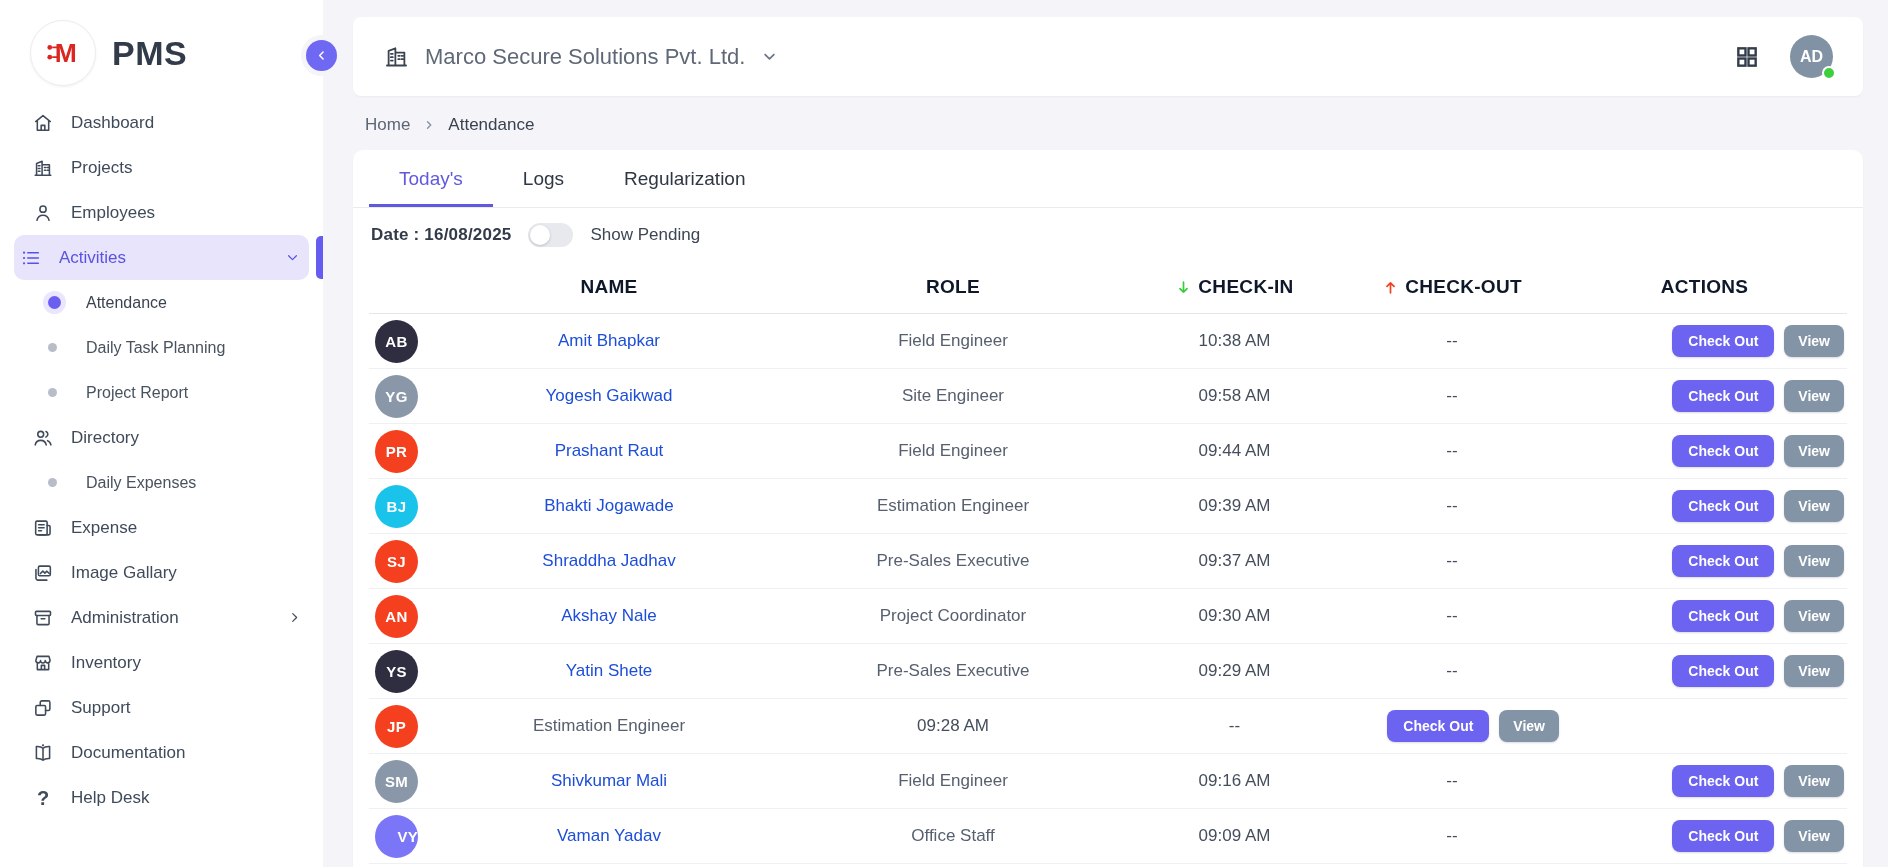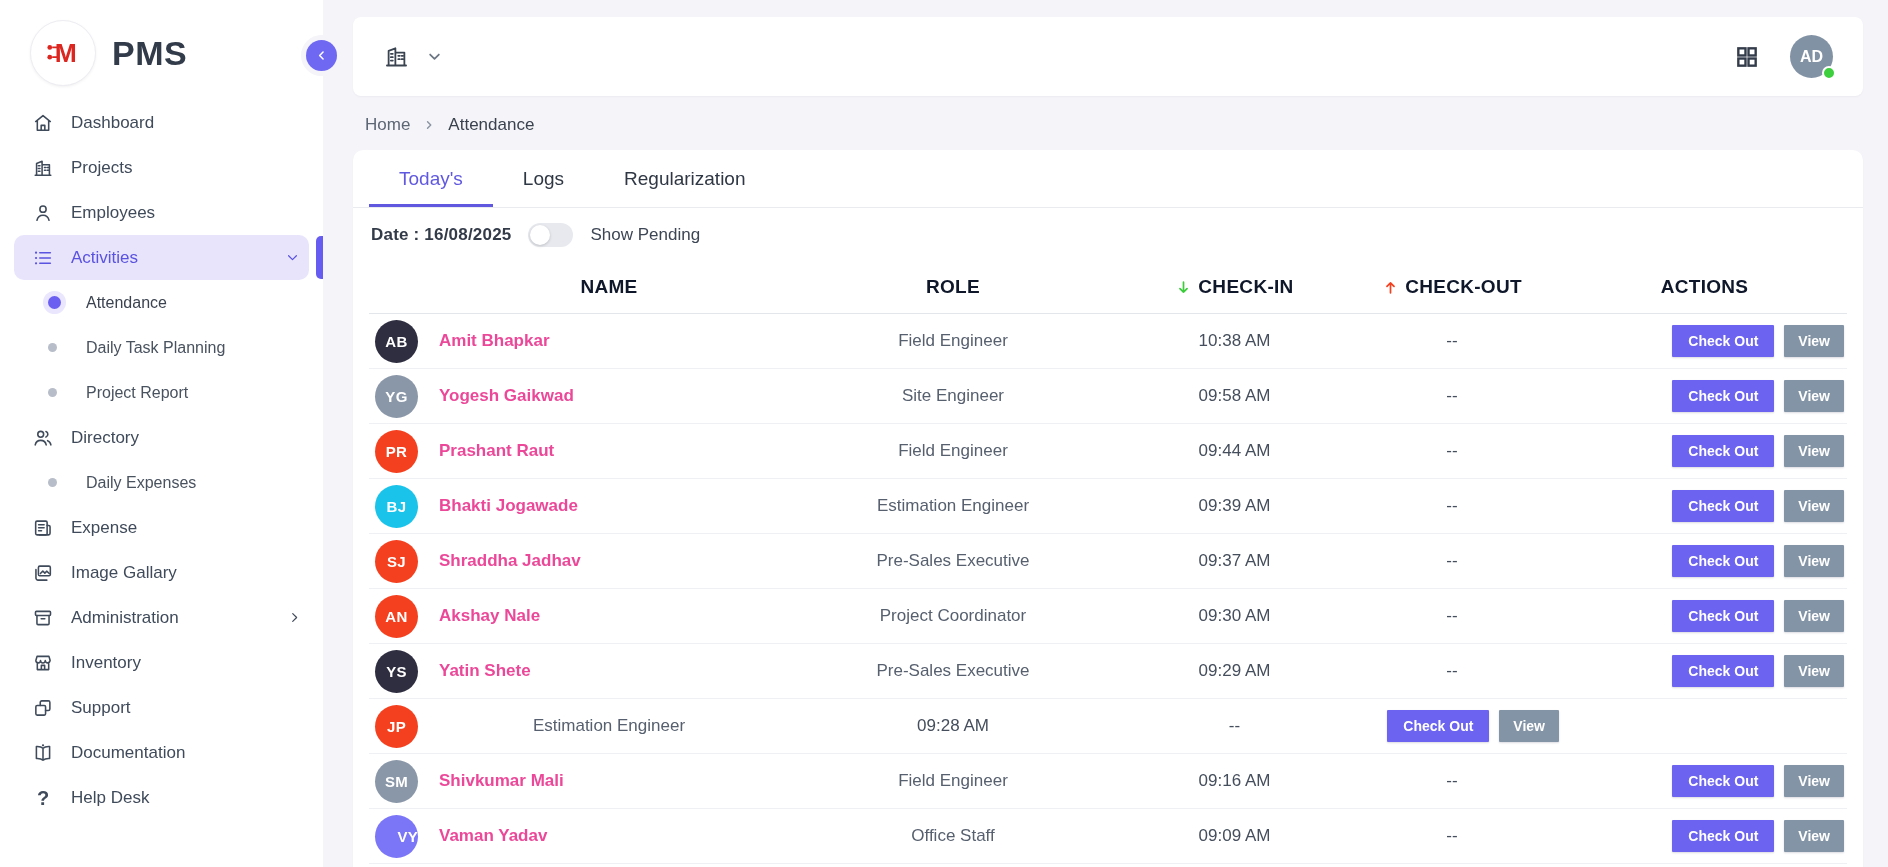--- a/index.html
+++ b/index.html
@@ -13,21 +13,21 @@
   .logo-text { font-size:34px; font-weight:800; color:#323b49; letter-spacing:.5px; }
 
   .menu { display:flex; flex-direction:column; }
   .nav-item { position:relative; display:flex; align-items:center; height:45px; padding-left:32px; cursor:pointer; color:#3f4a5a; }
   .nav-icon { width:22px; height:22px; display:flex; margin-right:17px; }
   .nav-icon svg, .nav-chevron svg { width:100%; height:100%; fill:none; stroke:currentColor; stroke-width:1.7; stroke-linecap:round; stroke-linejoin:round; }
   .nav-icon .f, .f { fill:currentColor; stroke:none; }
   .q-glyph { font-size:20px; font-weight:600; line-height:22px; width:22px; text-align:center; display:block; }
   .nav-label { font-size:17px; font-weight:500; }
   .nav-chevron { width:17px; height:17px; margin-left:auto; margin-right:20px; display:flex; }
-  .nav-item.active:not(.sub) { background:#e7e4fc; border-radius:10px; margin:0 14px; padding-left:18px; color:#5a52e0; }
+  .nav-item.active:not(.sub) { background:#e7e4fc; border-radius:10px; margin:0 14px; padding-left:6px; color:#5a52e0; }
   .nav-item.active:not(.sub)::after { content:""; position:absolute; right:-14px; top:1px; bottom:1px; width:7px; background:#675cf1; border-radius:5px 0 0 5px; }
   .nav-item.active:not(.sub) .nav-chevron { margin-right:8px; }
   .nav-item.sub { padding-left:48px; }
   .nav-item.sub .nav-icon, .nav-item:not(.sub) .bullet { display:none; }
   .bullet { width:9px; height:9px; border-radius:50%; background:#b7bdc9; margin-right:29px; flex:none; }
   .nav-item.sub.active .bullet { width:13px; height:13px; background:#6a5ff0; box-shadow:0 0 0 5px #e9e6fd; margin-right:25px; }
   .nav-item.sub .nav-label { font-size:16px; color:#49525f; }
   .nav-item.sub.active .nav-label { color:#3b4350; }
 
   .collapse-btn { position:fixed; left:306px; top:40px; width:31px; height:31px; border-radius:50%; background:#6f68f2; box-shadow:0 0 0 5px #f4f4f9; display:flex; align-items:center; justify-content:center; z-index:9; cursor:pointer; }
@@ -65,25 +65,25 @@
   .thead, .trow { display:grid; grid-template-columns:70px 340px 1fr 215px 220px 285px; align-items:center; }
   .thead { padding:14px 0 15px; border-bottom:1px solid #e3e6ea; }
   .th { font-size:19px; font-weight:700; color:#0f172a; text-align:center; letter-spacing:.3px; display:flex; justify-content:center; align-items:center; gap:6px; }
   .th .arrow svg { width:17px; height:17px; fill:none; stroke-width:2.4; stroke-linecap:round; stroke-linejoin:round; display:block; }
   .arrow.down svg { stroke:#3bcc3b; }
   .arrow.up svg { stroke:#f4401f; }
 
   .trow { height:55px; border-bottom:1px solid #eef0f3; }
   .avatar-cell { display:flex; justify-content:flex-start; padding-left:6px; }
   .avatar { width:43px; height:43px; border-radius:50%; color:#fff; font-size:15px; font-weight:700; display:flex; align-items:center; justify-content:center; letter-spacing:.3px; }
-  .cell.name { font-size:17px; color:#ec4899; text-align:left;font-weight:bold; }
+  .cell.name { font-size:17px; color:#1d4ed8; text-align:center; }
   .cell.role { font-size:17px; color:#57606f; text-align:center; }
   .cell.time { font-size:17px; color:#454e5c; text-align:center; }
   .cell.actions { display:flex; justify-content:flex-end; gap:10px; padding-right:3px; }
-  .btn { border:none; border-radius:1px; color:#fff; font-family:inherit; font-size:14px; font-weight:700; padding:8px 16px; cursor:pointer; box-shadow:0 1px 2px rgba(20,20,60,.15); }
+  .btn { border:none; border-radius:8px; color:#fff; font-family:inherit; font-size:14px; font-weight:700; padding:8px 16px; cursor:pointer; box-shadow:0 1px 2px rgba(20,20,60,.15); }
   .btn.checkout { background:#6c63f0; }
   .btn.view { background:#8494a7; padding:8px 14px; }
   .trow.partial { border-bottom:none; }
 </style>
 </head>
 <body>
 
 <aside class="sidebar">
   <div class="logo-row">
     <div class="logo-circle">
@@ -288,20 +288,21 @@
 </div>
 
 <div class="main">
 
   <div class="topbar">
     <div class="company">
       <svg class="b-icon" viewBox="0 0 24 24">
         <path d="M3.5 20h17M5 20V7l6-2.3V20M11 20V8.5h8V20"></path>
         <path d="M13.6 11.4h1.3M16.6 11.4h1.3M13.6 14.4h1.3M16.6 14.4h1.3M7 9.6h1.7M7 12.6h1.7M7 15.6h1.7"></path>
       </svg>
+      <span class="company-name">Marco Secure Solutions Pvt. Ltd.</span>
       <span class="chev" style="display:flex;">
         <svg viewBox="0 0 24 24">
             <path d="m6.5 9.5 5.5 5.5 5.5-5.5"></path>
           </svg>
       </span>
     </div>
     <div class="topbar-right">
       <span class="grid-icon" style="display:flex;">
         <svg viewBox="0 0 24 24">
             <rect x="4" y="4" width="6.6" height="6.6"></rect>

